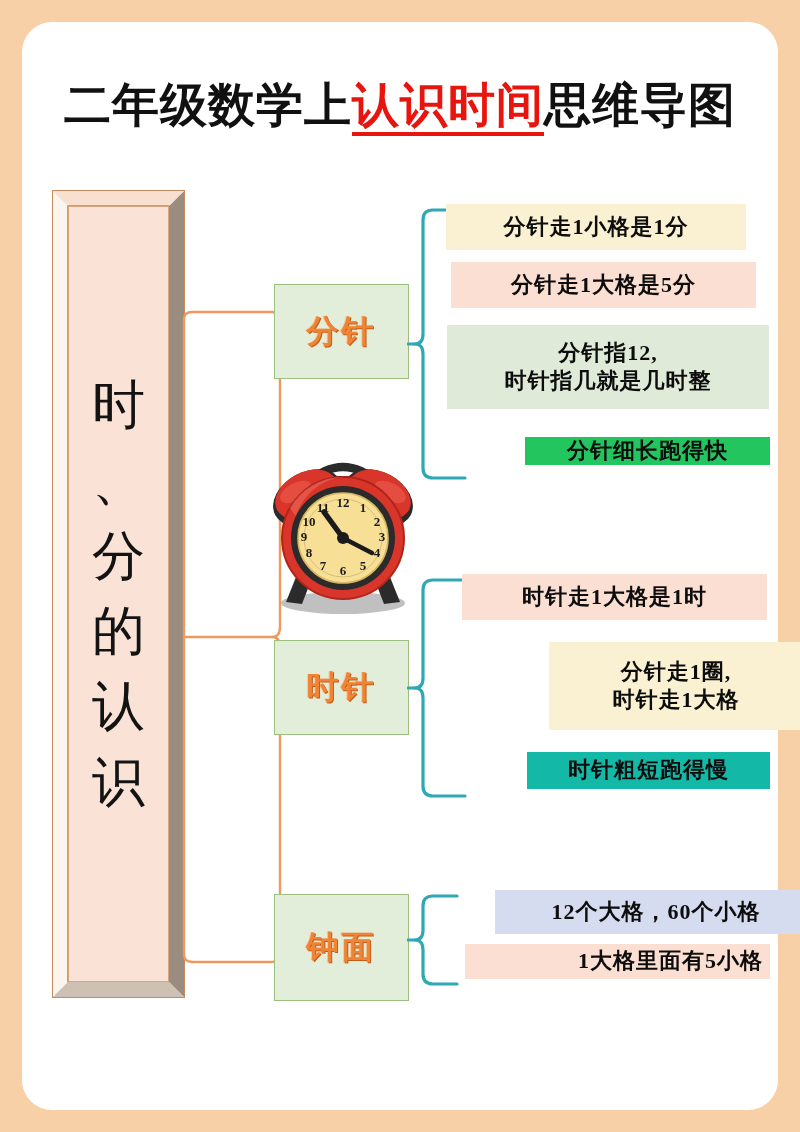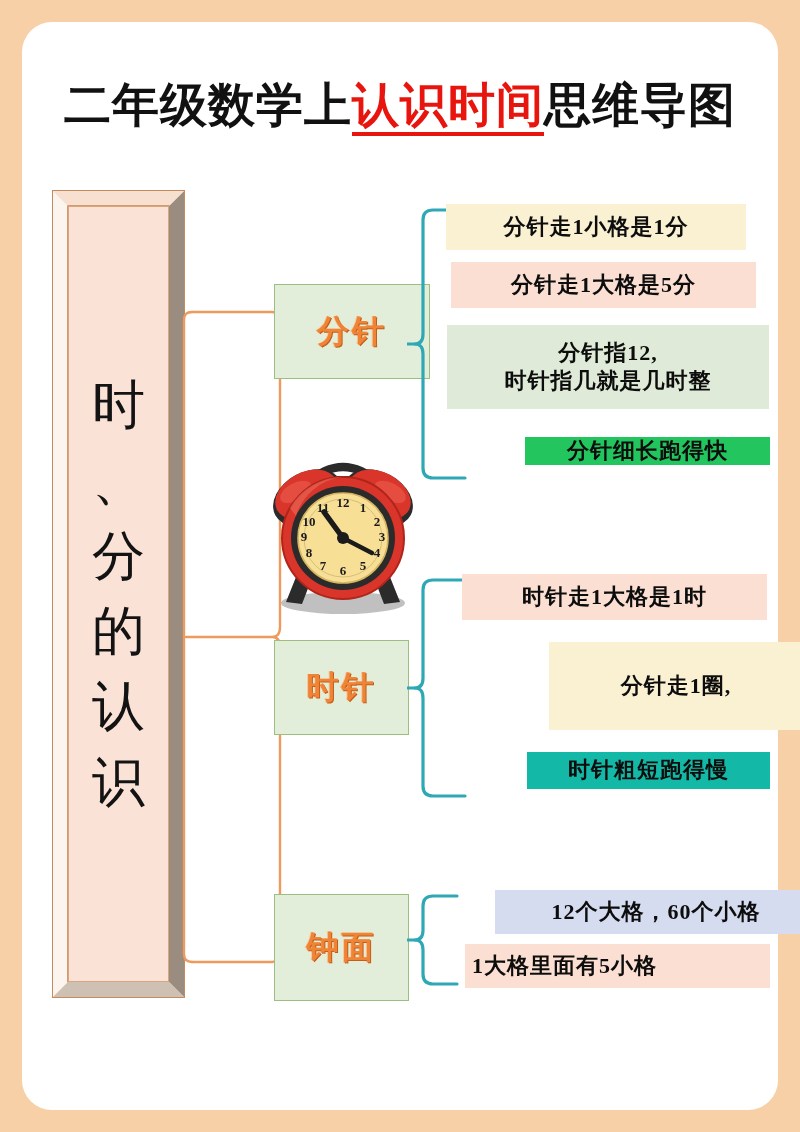--- a/index.html
+++ b/index.html
@@ -131,21 +131,21 @@
     justify-content: center;
     font-family: "Liberation Serif", "DejaVu Serif", serif;
     font-weight: bold;
     font-size: 32px;
     letter-spacing: 3px;
     color: #EF8436;
     text-shadow:
        1px 1px 0 #C25E19,
       -1px 0 0 #F8C79A;
   }
-  #branch-0 { left: 252px; top: 262px;  width: 156px; height: 95px; }
+  #branch-0 { left: 252px; top: 262px;  width: 135px; height: 95px; }
   #branch-1 { left: 252px; top: 618px;  width: 135px; height: 95px; }
   #branch-2 { left: 252px; top: 872px;  width: 135px; height: 107px; }
 
   
   .leaf {
     position: absolute;
     box-sizing: border-box;
     display: flex;
     flex-direction: column;
     justify-content: center;
@@ -252,31 +252,32 @@
     <div class="leaf" style="left:503px; top:415px; width:245px; height:28px; background:#22c55e; align-items:center;">
       <span class="ln">分针细长跑得快</span>
     </div>
 
     <div class="leaf" style="left:440px; top:552px; width:305px; height:46px; background:#FBDFD2; align-items:center;">
       <span class="ln">时针走1大格是1时</span>
     </div>
 
     <div class="leaf" style="left:527px; top:620px; width:254px; height:88px; background:#FAF0D2; align-items:center;">
       <span class="ln">分针走1圈,</span>
+      <span class="ln">时针走1大格</span>
     </div>
 
     <div class="leaf" style="left:505px; top:730px; width:243px; height:37px; background:#14b8a6; align-items:center;">
       <span class="ln">时针粗短跑得慢</span>
     </div>
 
     <div class="leaf" style="left:427px; top:868px; width:322px; height:44px; background:#D6DCEF; align-items:center;margin-left:46px;">
       <span class="ln">12个大格，60个小格</span>
     </div>
 
-    <div class="leaf" style="left:443px; top:922px; width:305px; height:44px; background:#FBDFD2; align-items:flex-start;">
+    <div class="leaf" style="left:443px; top:922px; width:305px; height:35px; background:#FBDFD2; align-items:flex-end;">
       <span class="ln">1大格里面有5小格</span>
     </div>
 
     <div id="clock-wrap">
       <svg width="186" height="178" viewBox="0 0 186 178">
 
         <ellipse cx="93" cy="157" rx="62" ry="11" fill="#8D8D8D" opacity="0.55"></ellipse>
 
         <path d="M 48 126 L 36 156 L 52 158 L 62 132 Z" fill="#2B2B2B"></path>
         <path d="M 138 126 L 150 156 L 134 158 L 124 132 Z" fill="#2B2B2B"></path>

